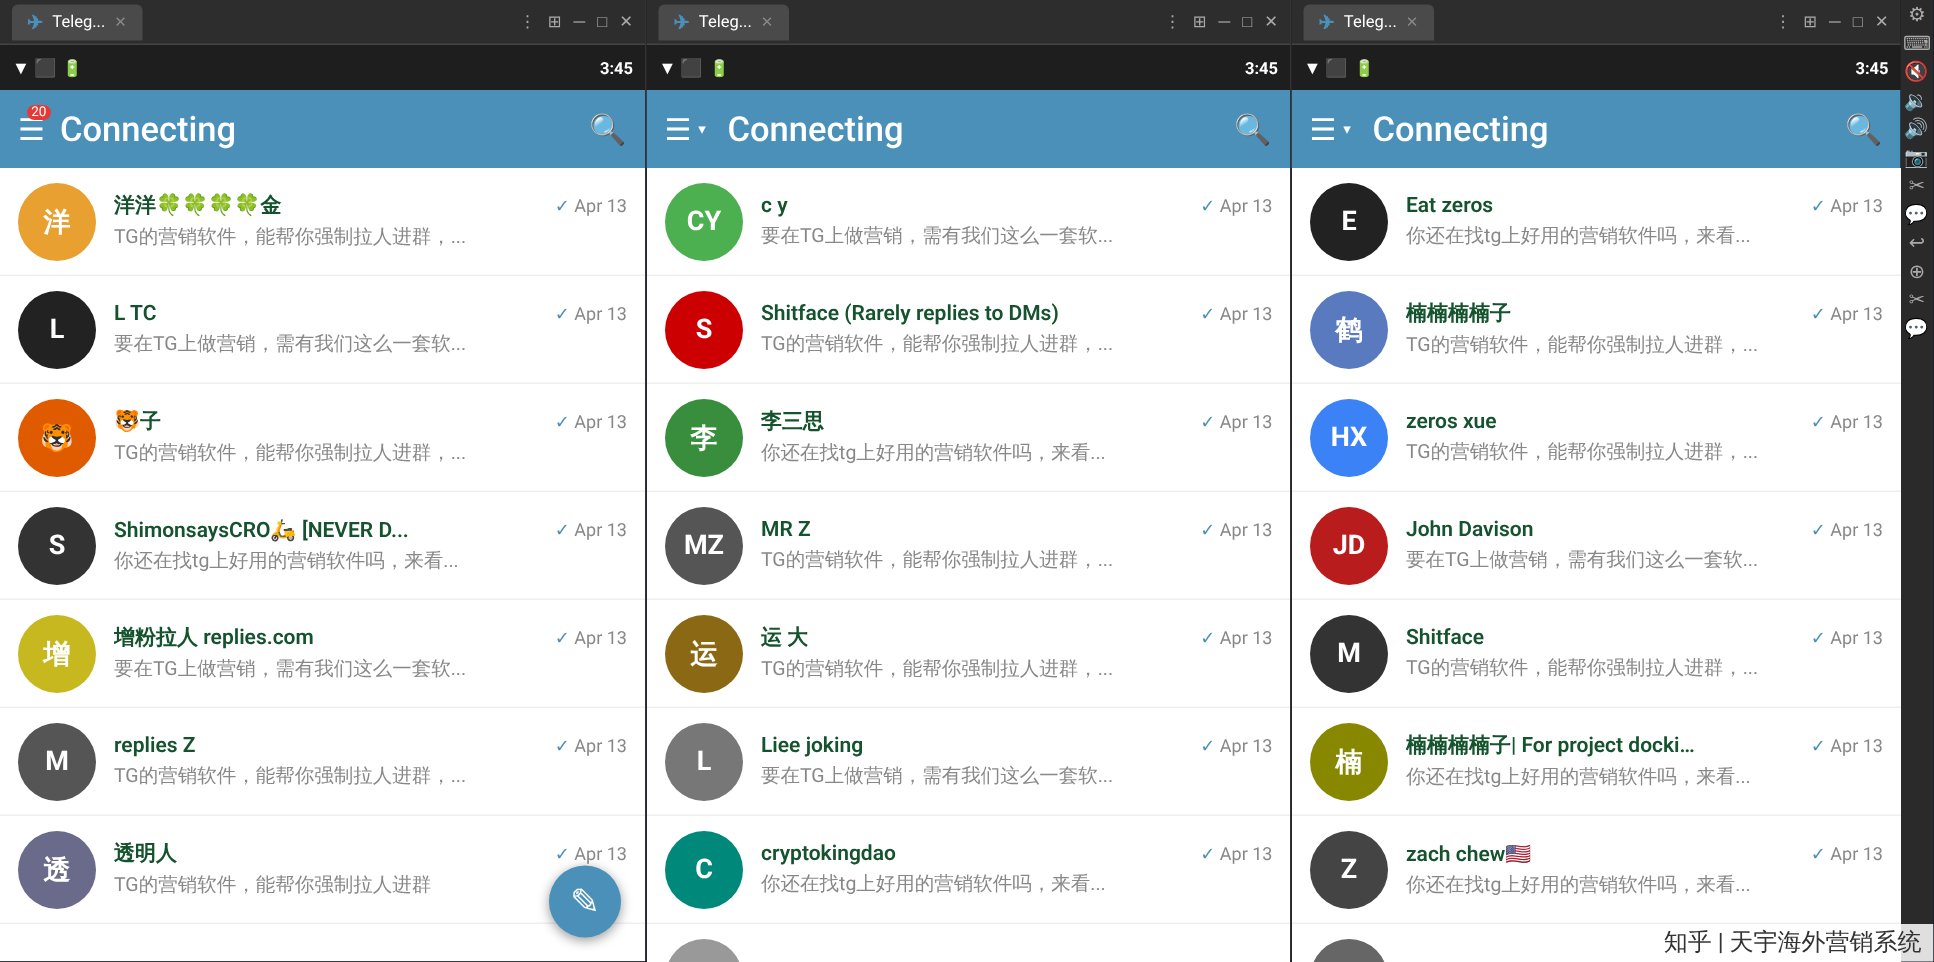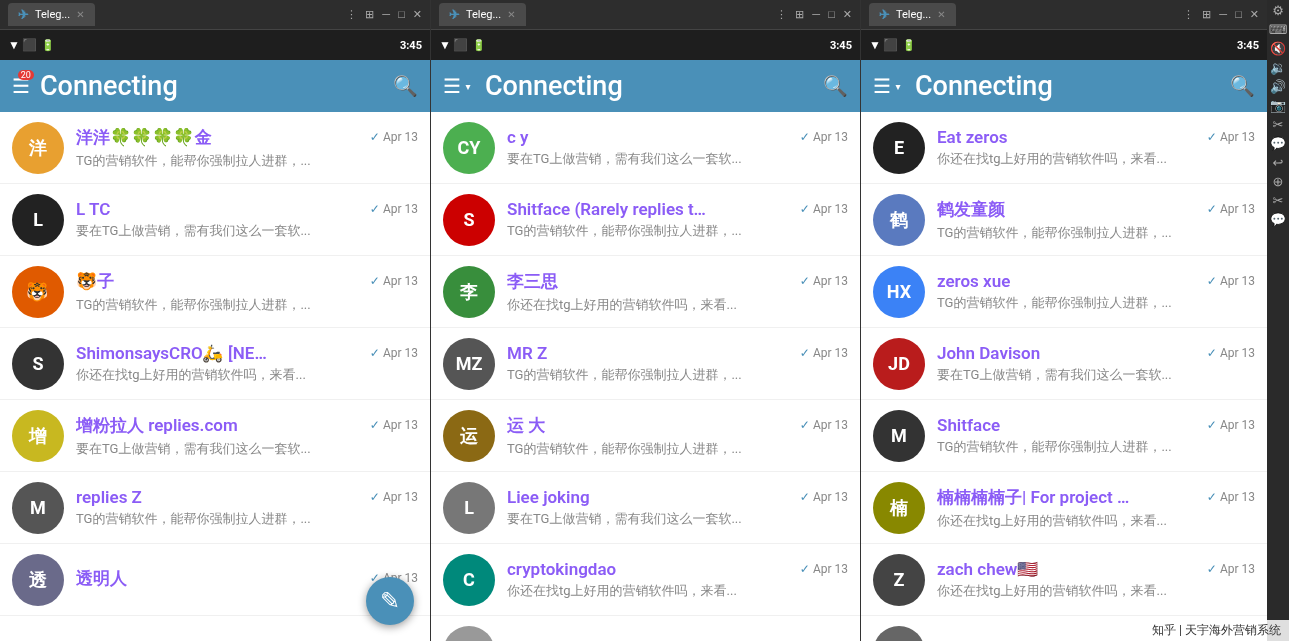--- a/index.html
+++ b/index.html
@@ -40,21 +40,21 @@
       height: 52px;
       background: #4a90b8;
       display: flex;
       align-items: center;
       padding: 0 12px;
       gap: 10px;
     }
     .header-title {
       flex: 1;
       color: #fff;
-      font-size: 27px;
+      font-size: 23px;
       font-weight: 500;
     }
     .header-search-icon {
       color: #fff;
       font-size: 20px;
       cursor: pointer;
     }
 
     
     .chat-list {
@@ -85,23 +85,23 @@
       margin-right: 12px;
     }
     .chat-content { flex: 1; min-width: 0; }
     .chat-header-row {
       display: flex;
       justify-content: space-between;
       align-items: center;
       margin-bottom: 3px;
     }
     .chat-name {
-      font-size: 17px;
+      font-size: 14px;
       font-weight: 600;
-      color: #8b5cf6;
+      color: #14532d;
       white-space: nowrap;
       overflow: hidden;
       text-overflow: ellipsis;
       max-width: 200px;
     }
     .chat-date {
       font-size: 12px;
       color: #888;
       white-space: nowrap;
       display: flex;
@@ -212,21 +212,21 @@
     }
     .chrome-btn { font-size: 11px; color: #aaa; cursor: pointer; }
 
     
     .watermark {
       position: absolute;
       bottom: 0;
       right: 0;
       background: rgba(255,255,255,0.85);
       padding: 2px 8px;
-      font-size: 12px;
+      font-size: 16px;
       color: #333;
       z-index: 100;
     }
 
     
     .menu-with-badge {
       position: relative;
       display: flex;
       align-items: center;
     }
@@ -372,20 +372,21 @@
           <div class="chat-item">
             <div class="avatar" style="background-color: rgb(106, 106, 138);">透</div>
             <div class="chat-content">
               <div class="chat-header-row">
                 <span class="chat-name">透明人</span>
                 <span class="chat-date">
                   <span class="check-mark">✓</span>
                   <span>Apr 13</span>
                 </span>
               </div>
+              <div class="chat-preview">TG的营销软件，能帮你强制拉人进群</div>
             </div>
           </div>
         </div>
 
       <div class="fab" style="position:absolute;bottom:16px;right:16px;">✎</div>
     </div>
   </div>
 
   <div class="panel panel-middle">
 
@@ -571,21 +572,21 @@
                   <span>Apr 13</span>
                 </span>
               </div>
               <div class="chat-preview">你还在找tg上好用的营销软件吗，来看...</div>
             </div>
           </div>
           <div class="chat-item">
             <div class="avatar" style="background-color: rgb(90, 122, 191);">鹤</div>
             <div class="chat-content">
               <div class="chat-header-row">
-                <span class="chat-name">鹤发童颜</span>
+                <span class="chat-name">楠楠楠楠子</span>
                 <span class="chat-date">
                   <span class="check-mark">✓</span>
                   <span>Apr 13</span>
                 </span>
               </div>
               <div class="chat-preview">TG的营销软件，能帮你强制拉人进群，...</div>
             </div>
           </div>
           <div class="chat-item">
             <div class="avatar" style="background-color: #3b82f6;">HX</div>

